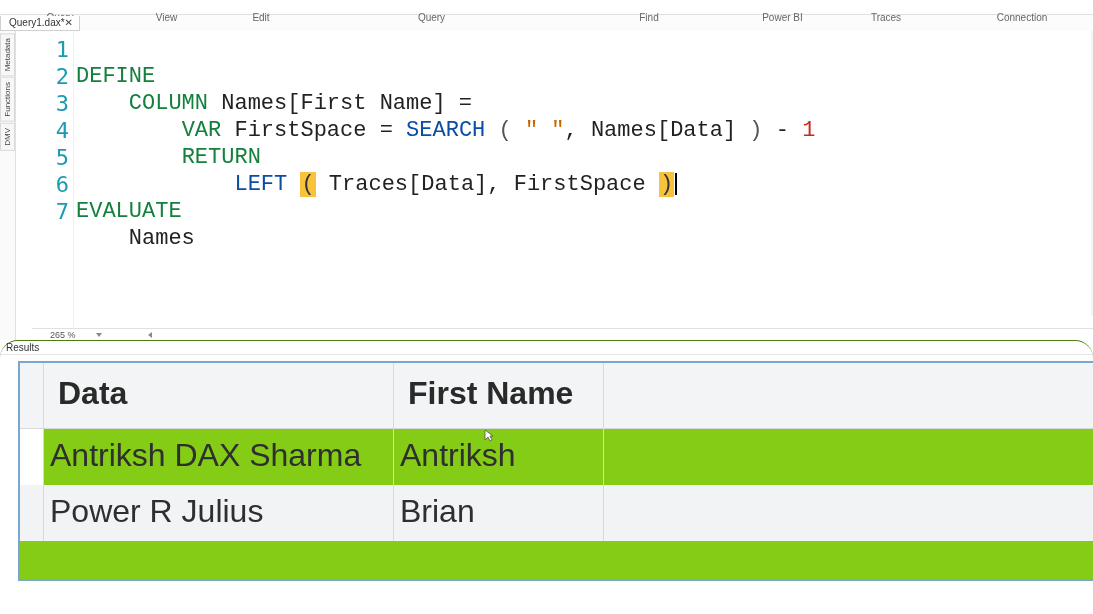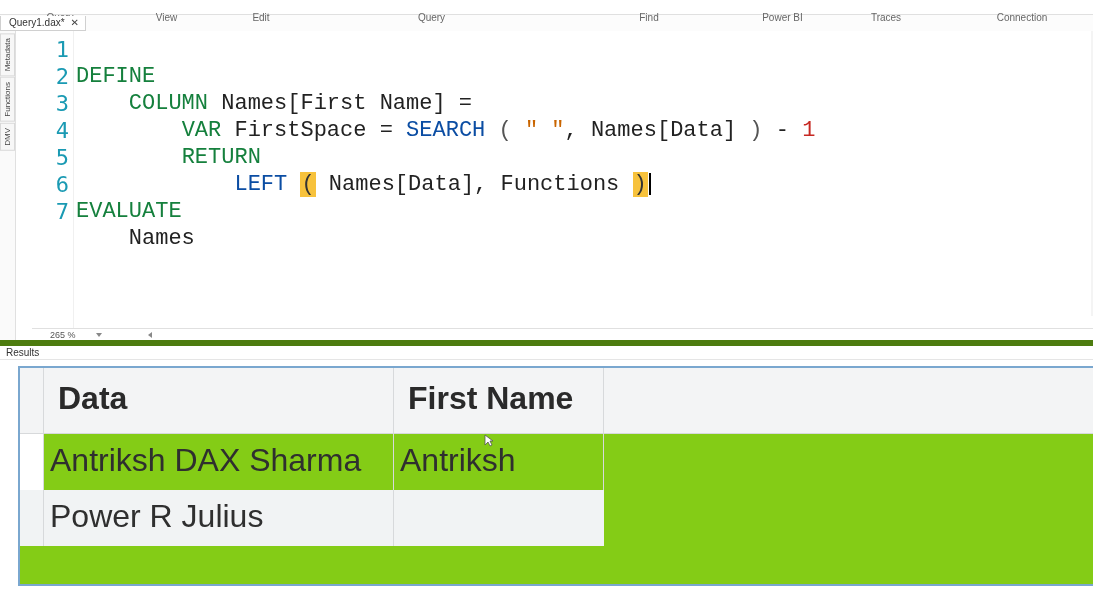--- a/index.html
+++ b/index.html
@@ -32,21 +32,21 @@
       background: #fcfcfc;
       align-items: center;
     }
     .filetab {
       border: 1px solid #d0d0d0;
       border-top: none;
       padding: 0 6px 0 8px;
       height: 15px;
       display: flex;
       align-items: center;
-      gap: 6px;
+      gap: 0;
       background: #fff;
     }
     .filetab .close { font-weight: 400; color: #444; cursor: pointer; }
     .main-row {
       display: flex;
       height: 309px;
     }
     .side-tabs {
       width: 16px;
       border-right: 1px solid #e0e0e0;
@@ -114,21 +114,22 @@
       border-top: 1px solid #e0e0e0;
       font-size: 9px;
       color: #555;
       display: flex;
       align-items: center;
       padding-left: 18px;
       gap: 20px;
       background: #fff;
     }
     .results-container {
-      border-top: 6px solid #4d7c0f;
+      border-top: 1px solid #4d7c0f;
+      border-radius: 18px;
     }
     .results-label {
       font-size: 10px;
       color: #333;
       padding: 1px 6px 1px 6px;
       height: 14px;
       border-bottom: 1px solid #e5e5e5;
     }
     .grid-outer {
       padding: 6px 0 0 18px;
@@ -256,21 +257,21 @@
           <div>4</div>
           <div>5</div>
           <div>6</div>
           <div>7</div>
       </div>
       <div class="code">
 <span class="kw">DEFINE</span>
     <span class="kw">COLUMN</span><span class="ident"> Names[First Name] =</span>
         <span class="kw">VAR</span><span class="ident"> FirstSpace = </span><span class="fn">SEARCH</span><span class="punc"> ( </span><span class="str">" "</span><span class="ident">, Names[Data] </span><span class="punc">)</span><span class="ident"> - </span><span class="num">1</span>
         <span class="kw">RETURN</span>
-            <span class="fn">LEFT</span><span> </span><span class="hlparen">(</span><span class="ident"> Names[Data], Functions </span><span class="hlparen">)</span><span class="cursor"></span>
+            <span class="fn">LEFT</span><span> </span><span class="hlparen">(</span><span class="ident"> Traces[Data], FirstSpace </span><span class="hlparen">)</span><span class="cursor"></span>
 <span class="kw">EVALUATE</span>
     <span class="ident">Names</span>
       </div>
       <div class="editor-scroll-right"></div>
     </div>
 
     <div class="zoombar">
       <span>265 %</span>
       <span class="caret-down"></span>
       <span style="width:6px"></span>
@@ -290,20 +291,21 @@
         <div class="gh">First Name</div>
         <div class="gh-rest"></div>
 
         <div class="rc"></div>
         <div class="cell">Antriksh DAX Sharma</div>
         <div class="cell">Antriksh</div>
         <div class="cell-rest"></div>
 
         <div class="rc row-alt"></div>
         <div class="cell row-alt">Power R Julius</div>
+        <div class="cell row-alt">Brian</div>
         <div class="cell-rest row-alt"></div>
       </div>
     </div>
   </div>
 
   <div class="mouse-cursor">
     <svg width="10" height="14" viewBox="0 0 10 14">
       <path d="M1 1 L1 11 L4 8 L6 12 L8 11 L6 7 L9 7 Z" fill="#fff" stroke="#555" stroke-width="0.8"></path>
     </svg>
   </div>

